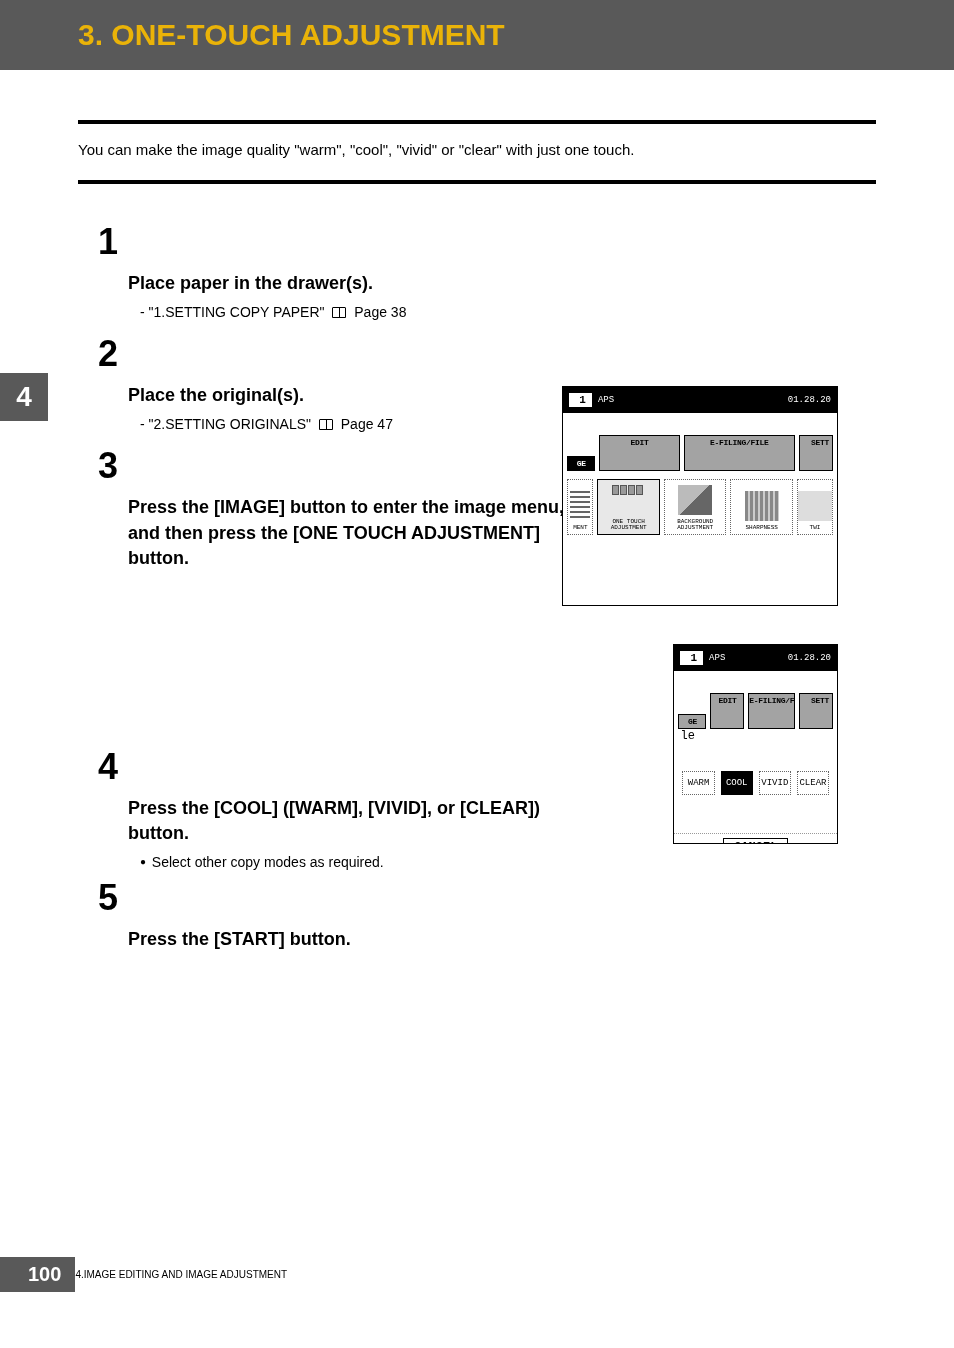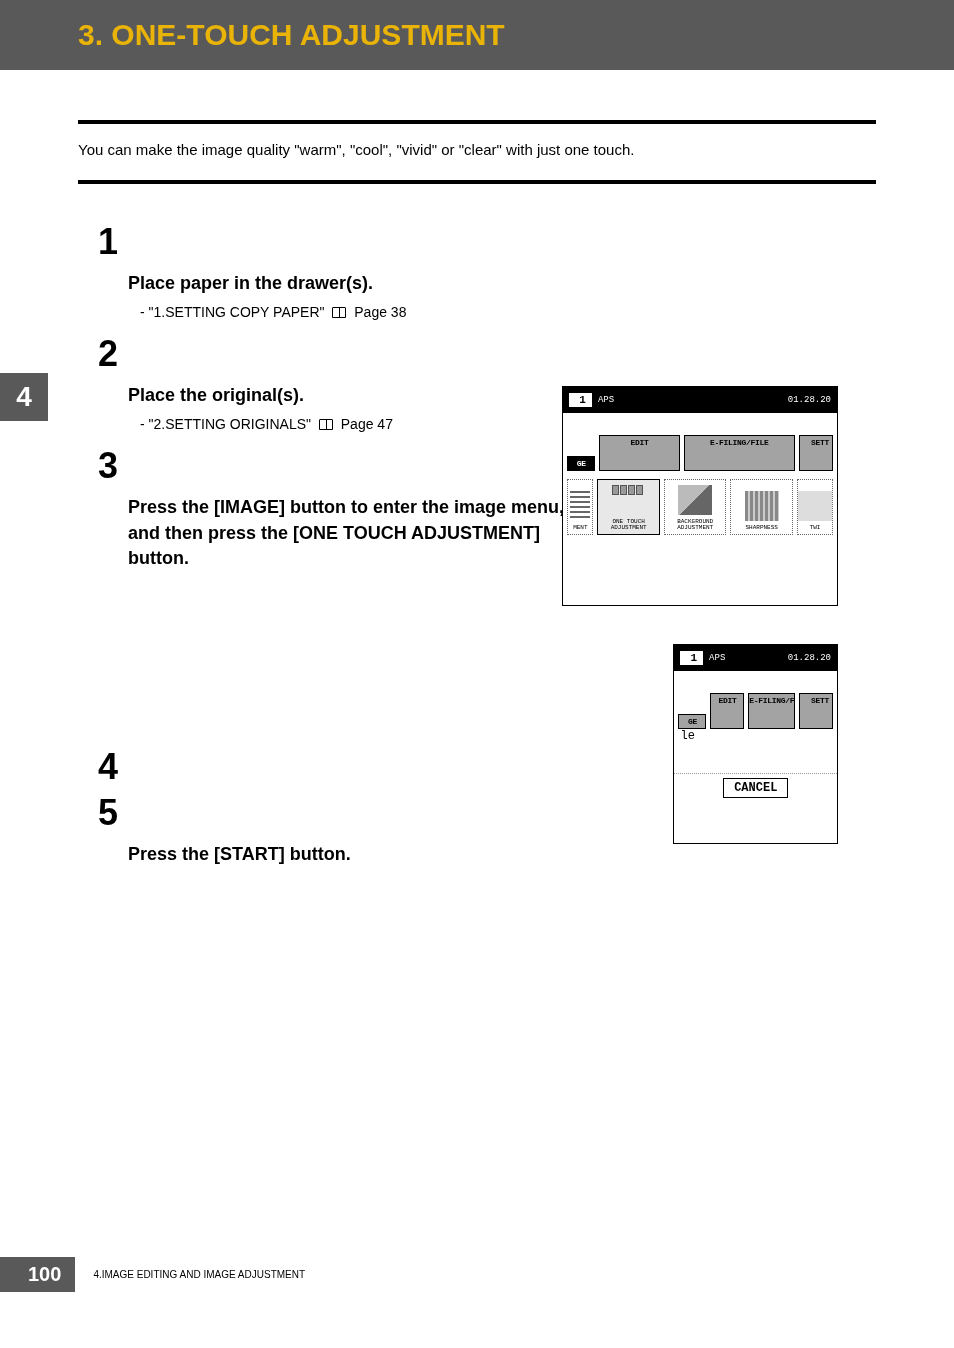--- a/index.html
+++ b/index.html
@@ -228,21 +228,20 @@
     .ss-small-label {
       font-size: 12px;
       padding-left: 6px;
     }
     .footer {
       position: absolute;
       bottom: 56px;
       left: 0;
       display: flex;
       align-items: center;
-      gap: 18px;
     }
     .page-num {
       background: #595959;
       color: #fff;
       font-weight: bold;
       font-size: 20px;
       padding: 6px 14px 6px 28px;
     }
     .footer-text {
       font-size: 10px;
@@ -294,20 +293,24 @@
 
     <div class="step">
       <div class="step-num">3</div>
       <div class="step-body step-left">
         <div class="step-title">Press the [IMAGE] button to enter the image menu, and then press the [ONE TOUCH ADJUSTMENT] button.</div>
       </div>
     </div>
 
     <div class="step" style="margin-top: 170px;">
       <div class="step-num">4</div>
+      <div class="step-body step-left">
+        <div class="step-title">Press the [COOL] ([WARM], [VIVID], or [CLEAR]) button.</div>
+        <div class="bullet-line">Select other copy modes as required.</div>
+      </div>
     </div>
 
     <div class="step">
       <div class="step-num">5</div>
       <div class="step-body">
         <div class="step-title">Press the [START] button.</div>
       </div>
     </div>
 
   </div>
@@ -370,20 +373,26 @@
     <span>01.28.20</span>
   </div>
   <div style="height:18px;"></div>
   <div class="ss-tabs">
     <div class="ss-tab cut">GE</div>
     <div class="ss-tab">EDIT</div>
     <div class="ss-tab" style="flex:1.4">E-FILING/FILE</div>
     <div class="ss-tab cut-r">SETT</div>
   </div>
   <div class="ss-small-label">le</div>
+  <div class="ss-mode-row">
+    <div class="mode-btn">WARM</div>
+    <div class="mode-btn sel">COOL</div>
+    <div class="mode-btn">VIVID</div>
+    <div class="mode-btn">CLEAR</div>
+  </div>
   <div class="cancel-row">
     <div class="cancel-btn">CANCEL</div>
   </div>
 </div>
 
 <div class="footer">
   <div class="page-num">100</div>
   <div class="footer-text">4.IMAGE EDITING AND IMAGE ADJUSTMENT</div>
 </div>
 

